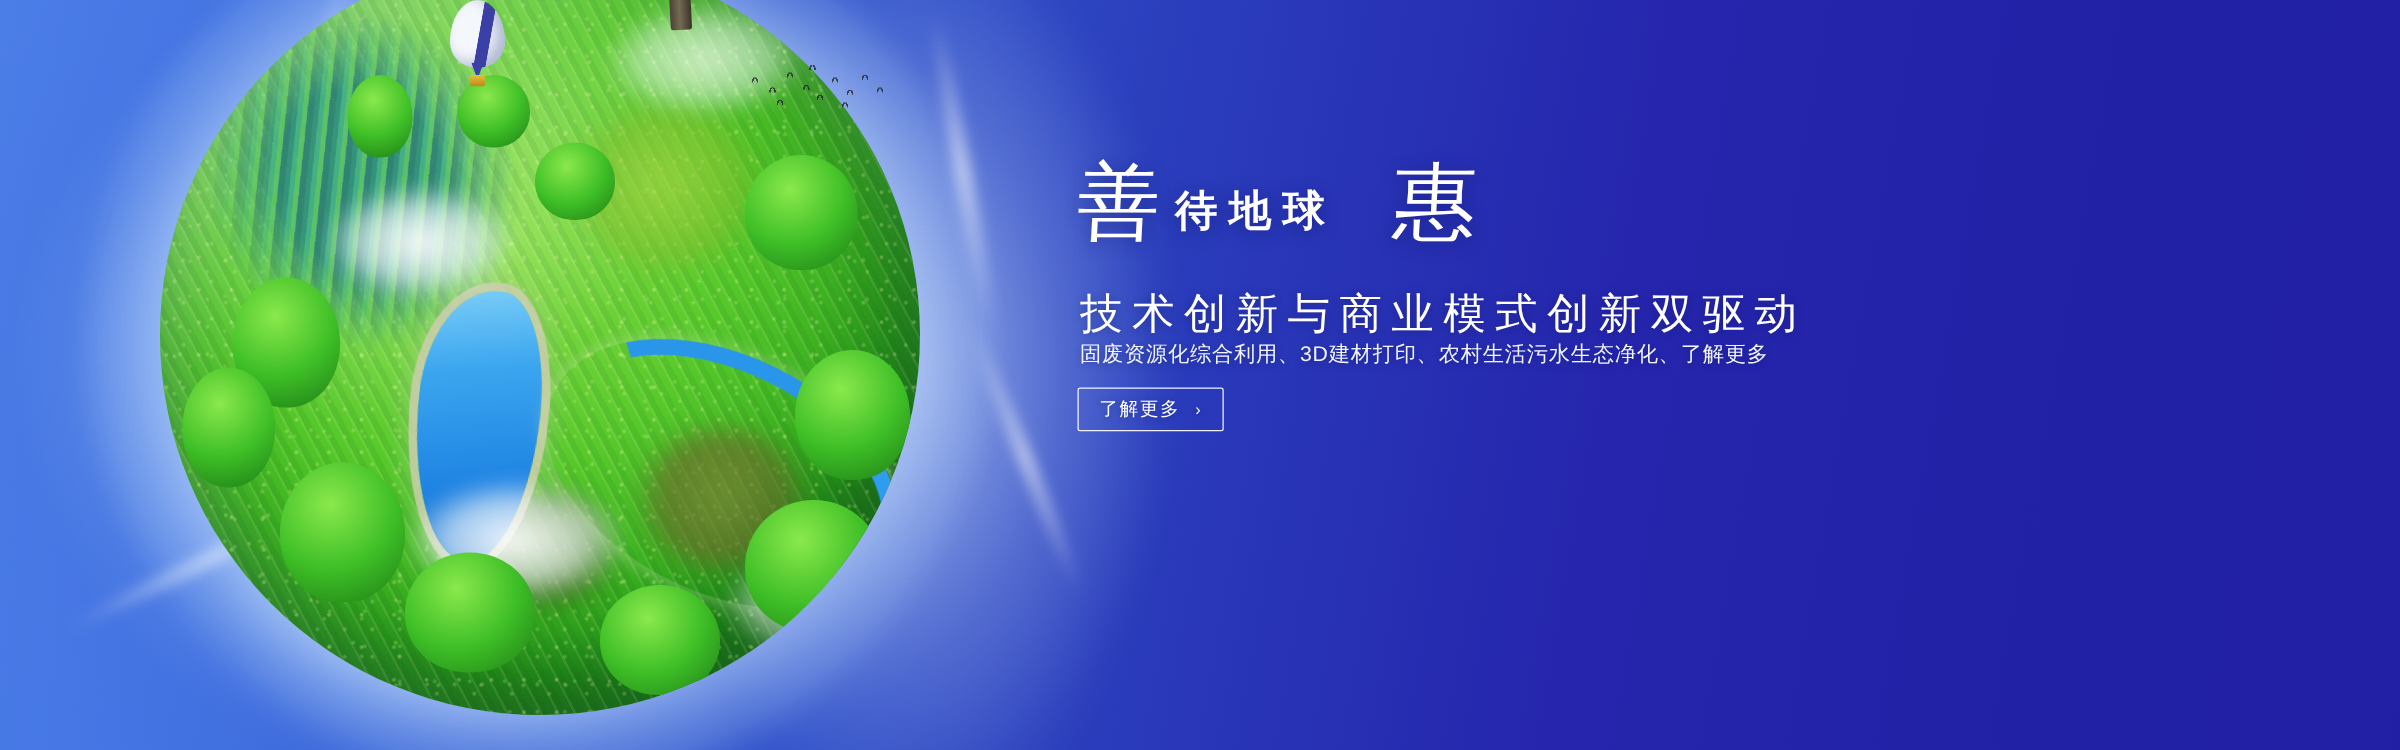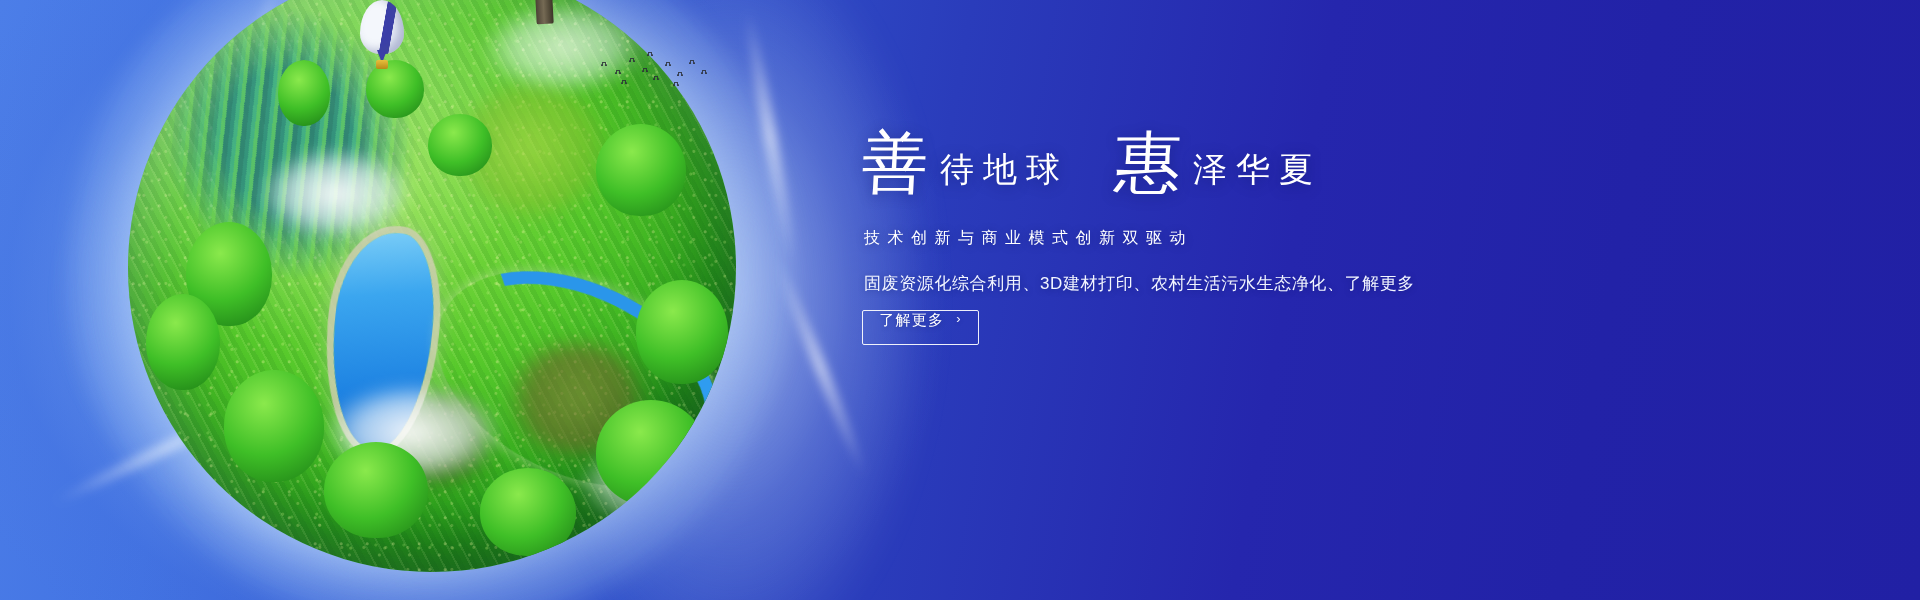--- a/index.html
+++ b/index.html
@@ -219,45 +219,45 @@
   .h-big{
     font-family:"Liberation Serif","DejaVu Serif",serif;
     font-size:66px; line-height:1;
     font-weight:400;
     letter-spacing:2px;
     transform:skewX(-3deg);
   }
   .h-small{
     font-family:"Liberation Serif","DejaVu Serif",serif;
     font-size:34px; line-height:1;
-    font-weight:400;
+    font-weight:700;
     letter-spacing:9px;
     padding:0 0 9px 10px;
   }
   .h-gap{ width:46px; }
 
   .subtitle{
     position:absolute; left:2px; top:228px;
     color:#ffffff;
-    font-size:16px;
+    font-size:34px;
     letter-spacing:7.5px;
     white-space:nowrap;
     text-shadow:0 1px 8px rgba(10,20,90,.40);
   }
   .desc{
     position:absolute; left:2px; top:272px;
     color:#f2f5ff;
     font-size:17px;
     letter-spacing:.6px;
     white-space:nowrap;
     text-shadow:0 1px 6px rgba(10,20,90,.40);
   }
   .cta{
     position:absolute; left:0px; top:310px;
-    display:inline-flex; align-items:flex-start; justify-content:center;
+    display:inline-flex; align-items:center; justify-content:center;
     gap:12px;
     width:117px; height:35px;
     border:1px solid rgba(255,255,255,.92);
     border-radius:2px;
     background:transparent;
     color:#ffffff;
     font-size:15px;
     letter-spacing:1.2px;
     cursor:pointer;
     text-shadow:0 1px 5px rgba(10,20,90,.35);
@@ -339,21 +339,20 @@
   <div class="bird" style="left:646px; top:52px;"></div>
   <div class="bird" style="left:672px; top:82px;"></div>
 
   <div class="content">
 
     <div class="headline">
       <span class="h-big">善</span>
       <span class="h-small">待地球</span>
       <span class="h-gap"></span>
       <span class="h-big">惠</span>
-      <span class="h-small">泽华夏</span>
     </div>
 
     <div class="subtitle">技术创新与商业模式创新双驱动</div>
 
     <div class="desc">固废资源化综合利用、3D建材打印、农村生活污水生态净化、了解更多</div>
 
     <button class="cta">
       <span>了解更多</span>
       <span class="chev">›</span>
     </button>

